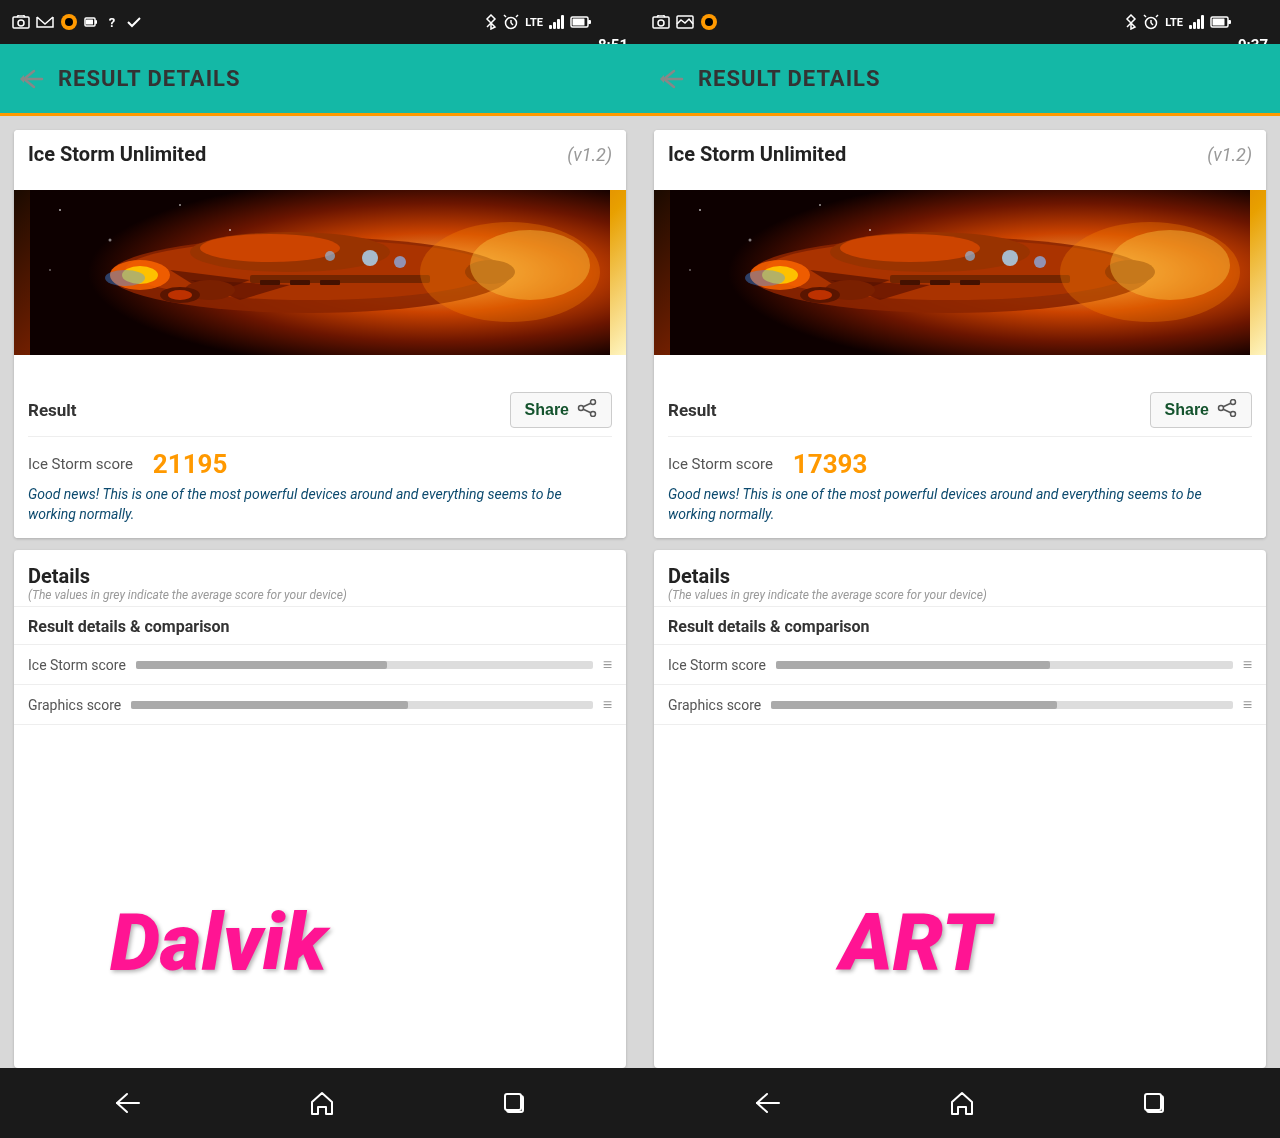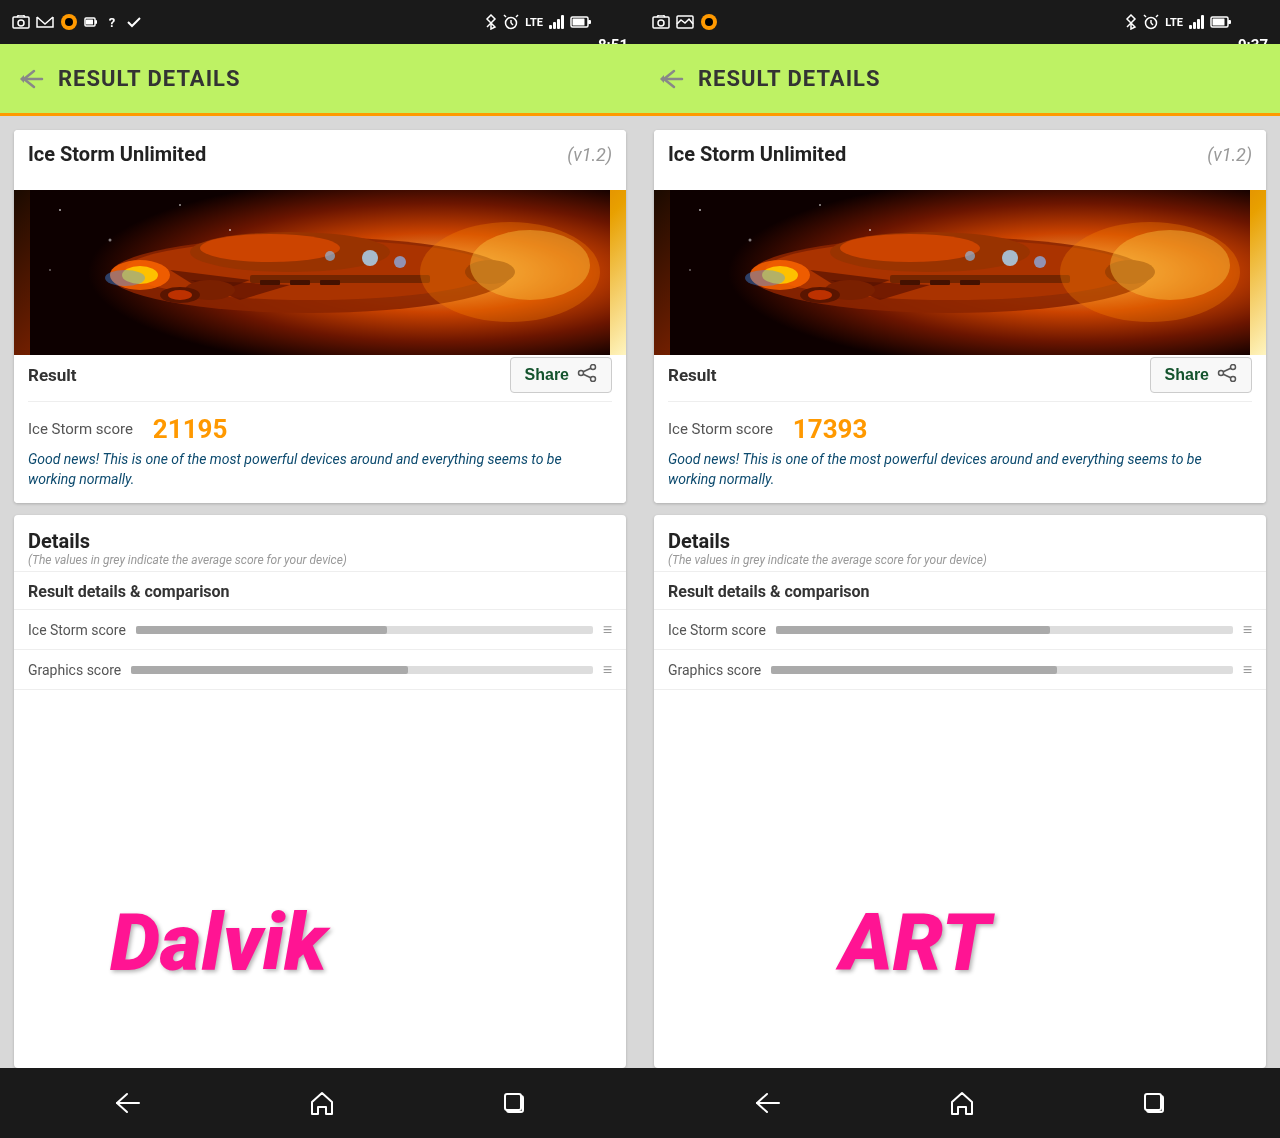--- a/index.html
+++ b/index.html
@@ -45,21 +45,21 @@
       margin-top: 45px;
     }
 
     
     .title-bars {
       display: flex;
       width: 100%;
     }
     .title-bar {
       width: 50%;
-      background: #bef264;
+      background: #14b8a6;
       height: 72px;
       display: flex;
       align-items: center;
       padding: 0 16px;
       border-bottom: 3px solid #f90;
       gap: 10px;
     }
     .title-bar-icon {
       display: flex;
       align-items: center;
@@ -113,22 +113,23 @@
     }
     .benchmark-image {
       width: 100%;
       height: 165px;
       background: linear-gradient(135deg, #1a0a00 0%, #8b2500 30%, #cc4400 50%, #e8a000 80%, #fff5c0 100%);
       position: relative;
       overflow: hidden;
     }
 
     .result-section {
-      padding: 2px 14px 8px;
+      padding: 9px 14px 8px;
       background: white;
+      margin-top: 28px;
     }
     .result-row {
       display: flex;
       align-items: center;
       justify-content: space-between;
       border-bottom: 1px solid #eee;
       padding-bottom: 8px;
       margin-bottom: 8px;
     }
     .result-label {

